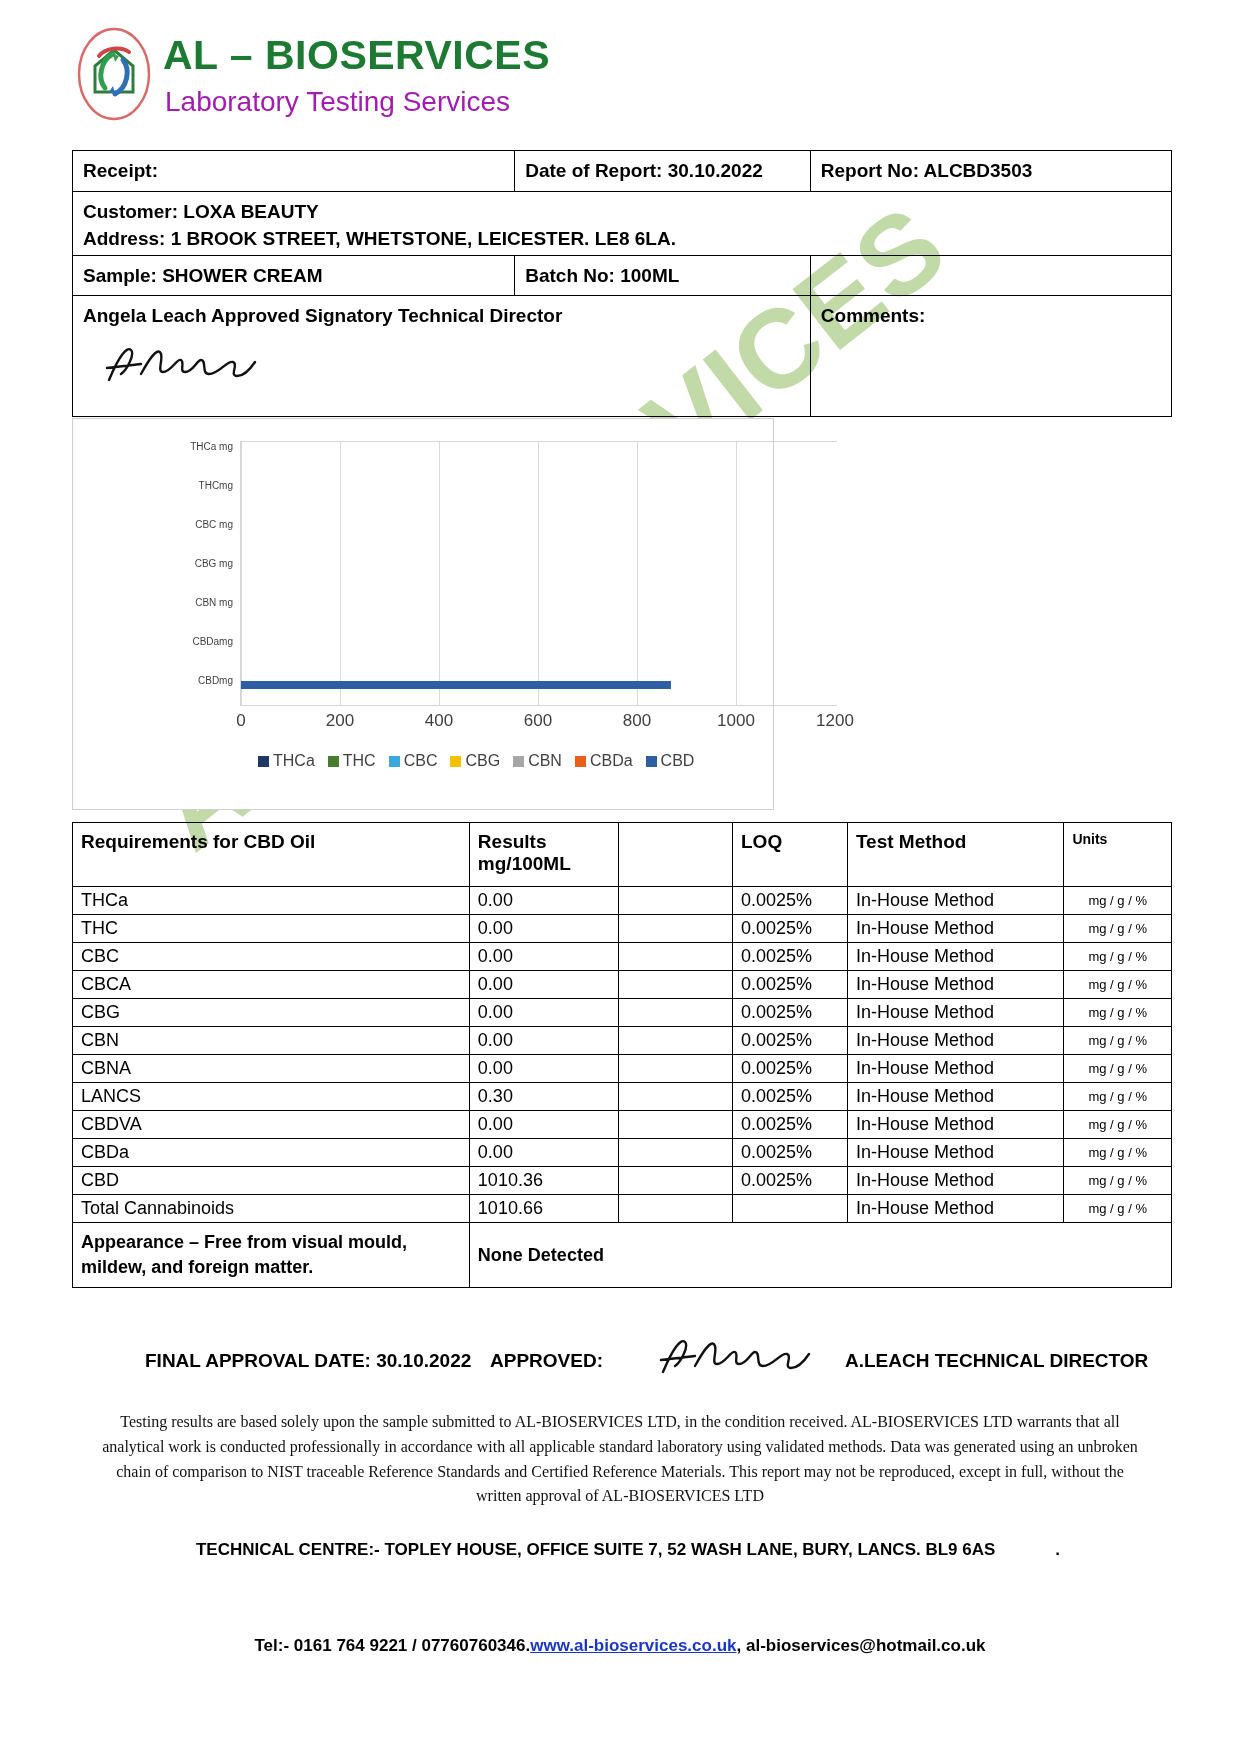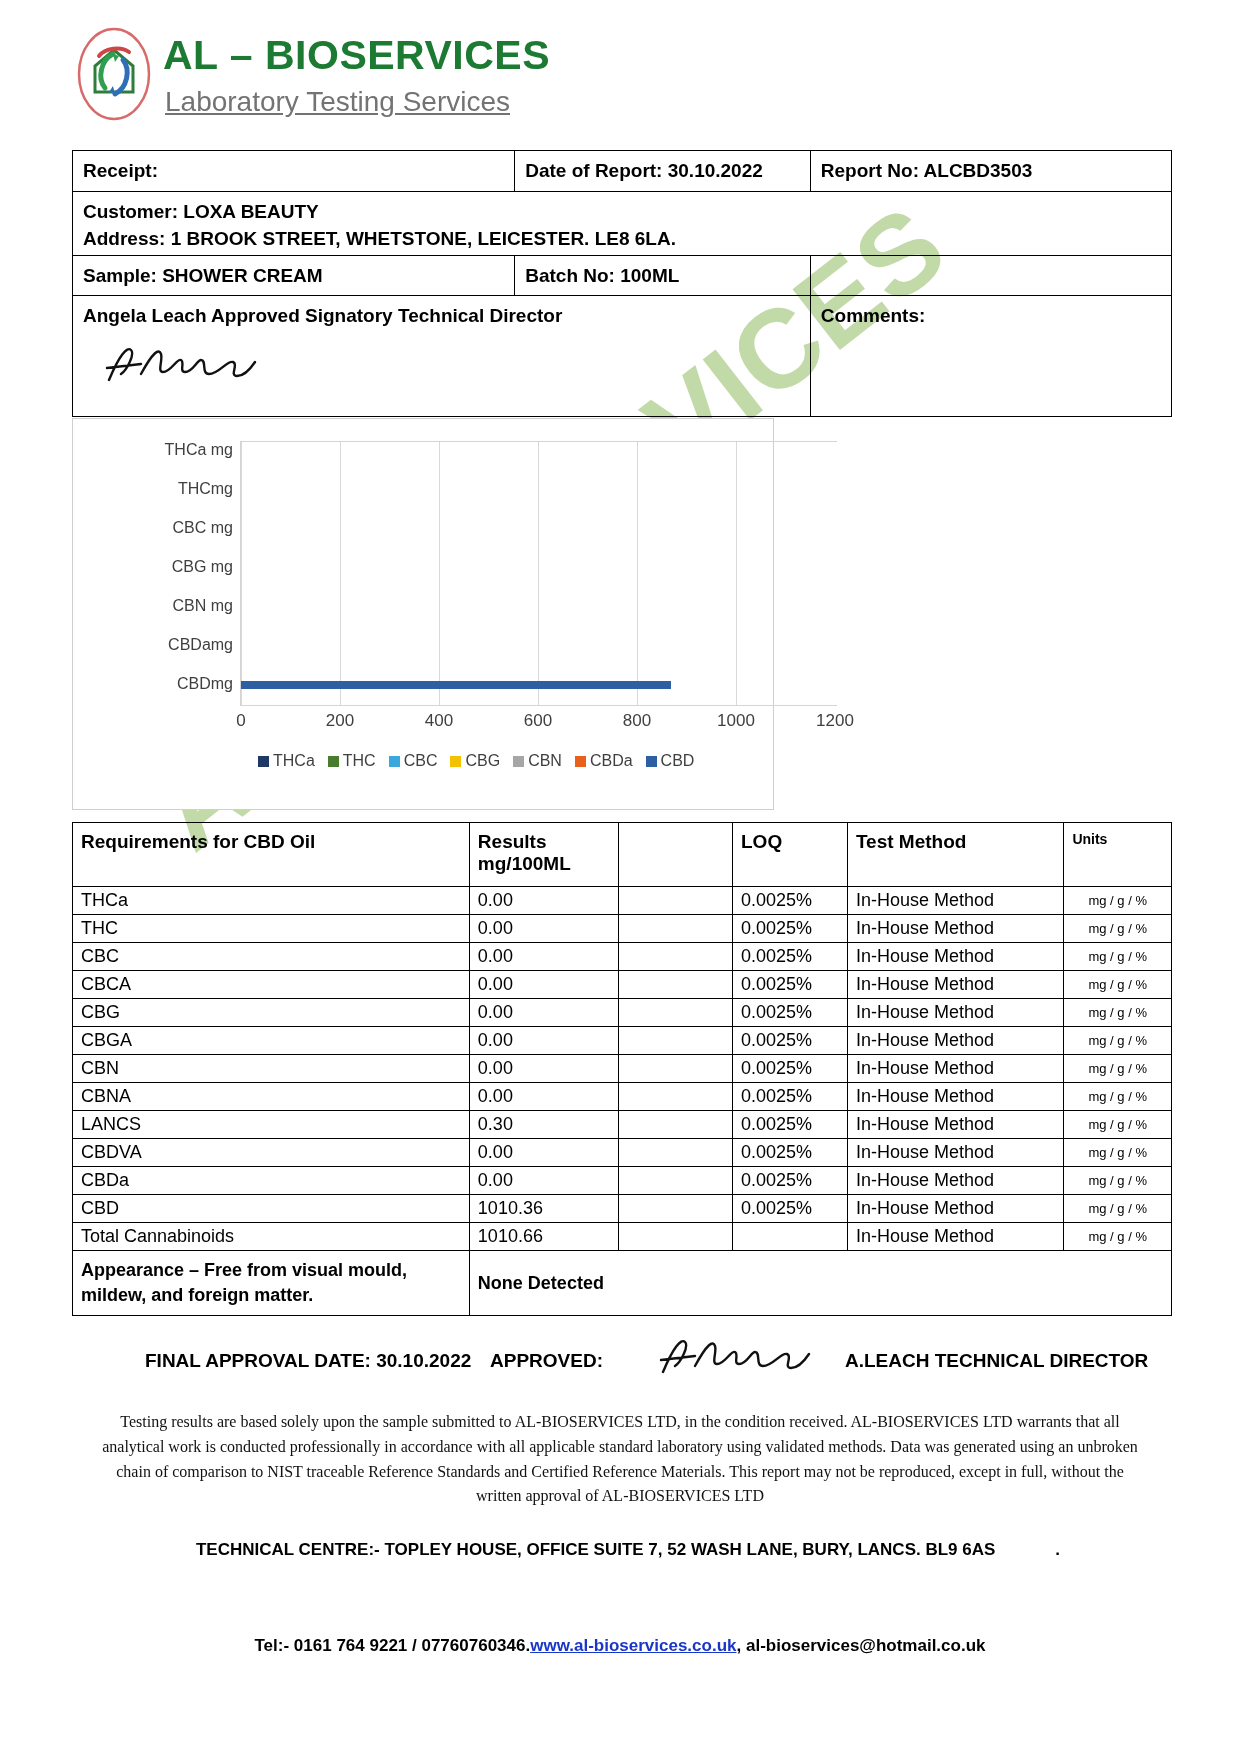--- a/index.html
+++ b/index.html
@@ -69,23 +69,22 @@
     font-weight: bold;
     color: #1d7a33;
     letter-spacing: 0.5px;
     white-space: nowrap;
   }
   .brand-sub {
     position: absolute;
     left: 90px;
     top: 66px;
     font-size: 28px;
-    color: #737373;
+    color: #a21caf;
     white-space: nowrap;
-    text-decoration: underline;
   }
 
   
   .info-table {
     position: absolute;
     left: 72px;
     top: 150px;
     width: 1100px;
     border-collapse: collapse;
     z-index: 10;
@@ -136,21 +135,21 @@
   .gridline {
     position: absolute;
     top: 0;
     width: 1px;
     height: 100%;
     background: #d9d9d9;
   }
   .ylabel {
     position: absolute;
     right: 0;
-    font-size: 16px;
+    font-size: 10px;
     color: #3f3f3f;
     white-space: nowrap;
     text-align: right;
   }
   .ylabels {
     position: absolute;
     left: 0;
     top: 22px;
     width: 160px;
     height: 265px;
@@ -466,28 +465,20 @@
       </tr>
       <tr>
         <td>CBG</td>
         <td>0.00</td>
         <td></td>
         <td>0.0025%</td>
         <td>In-House Method</td>
         <td class="units">mg / g / %</td>
       </tr>
       <tr>
-        <td>CBGA</td>
-        <td>0.00</td>
-        <td></td>
-        <td>0.0025%</td>
-        <td>In-House Method</td>
-        <td class="units">mg / g / %</td>
-      </tr>
-      <tr>
         <td>CBN</td>
         <td>0.00</td>
         <td></td>
         <td>0.0025%</td>
         <td>In-House Method</td>
         <td class="units">mg / g / %</td>
       </tr>
       <tr>
         <td>CBNA</td>
         <td>0.00</td>

